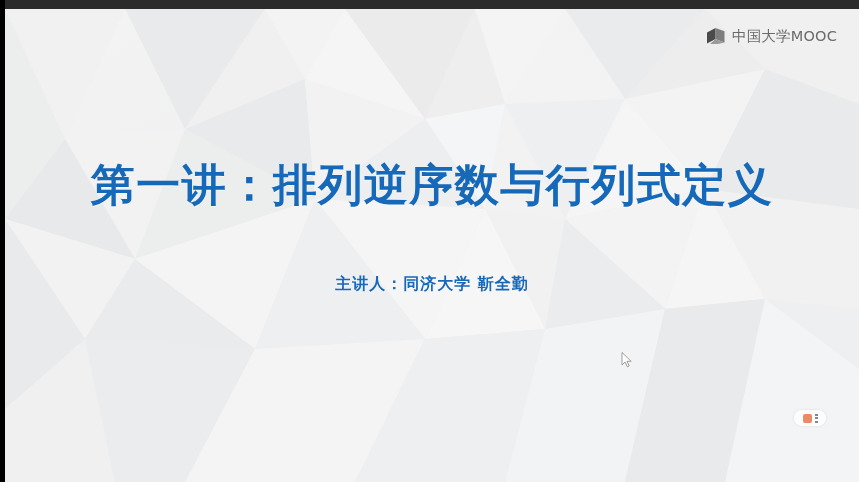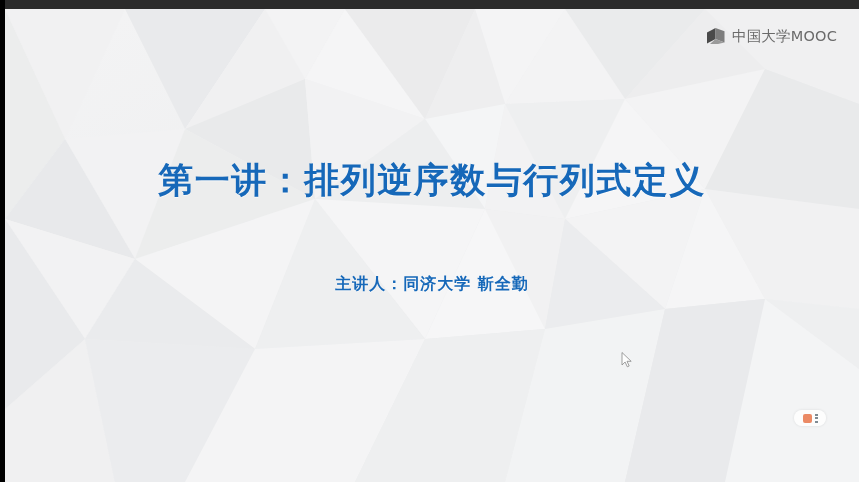--- a/index.html
+++ b/index.html
@@ -76,21 +76,21 @@
     line-height: 1;
   }
 
   
   #title {
     position: absolute;
     left: 0;
     top: 151px;
     width: 854px;
     text-align: center;
-    font-size: 35px;
+    font-size: 44px;
     font-weight: bold;
     letter-spacing: 1.5px;
     color: #1668b9;
     line-height: 1.15;
     white-space: nowrap;
     z-index: 20;
     text-shadow: 0 1px 0 rgba(255,255,255,.55);
   }
   #subtitle {
     position: absolute;

